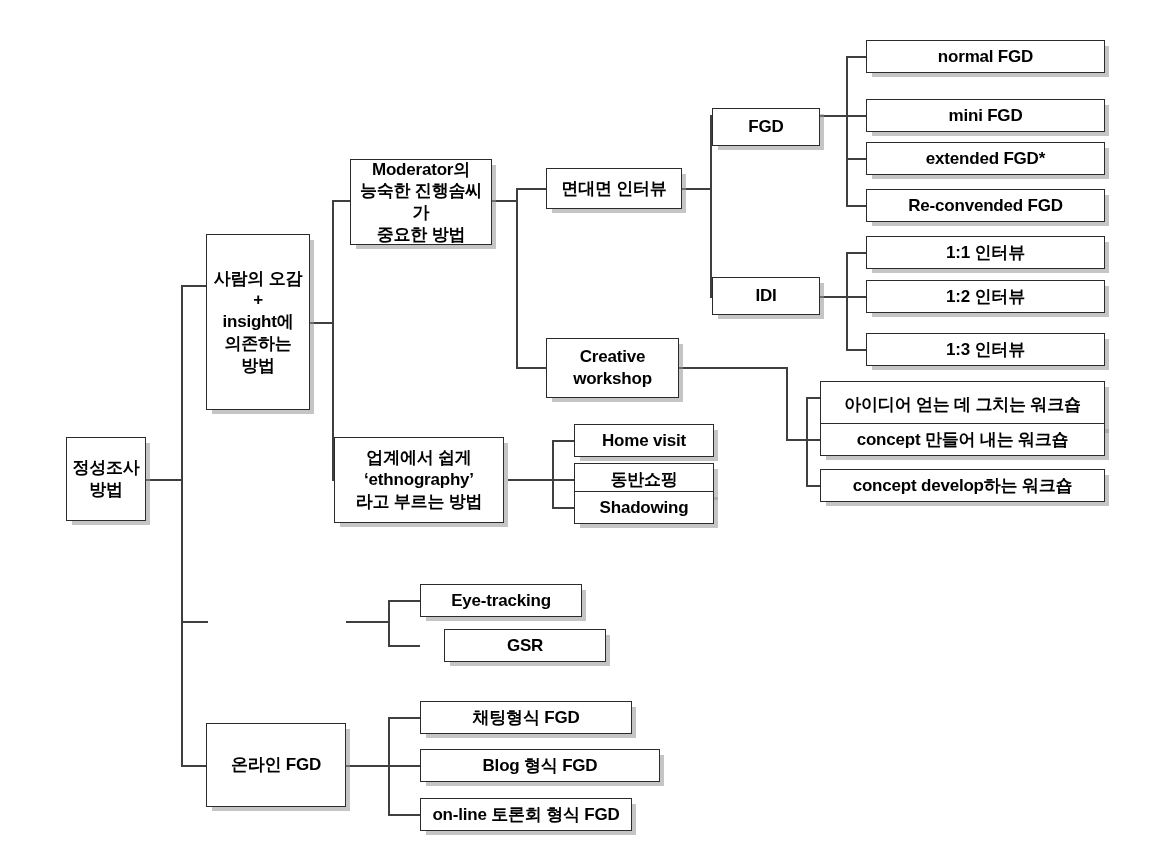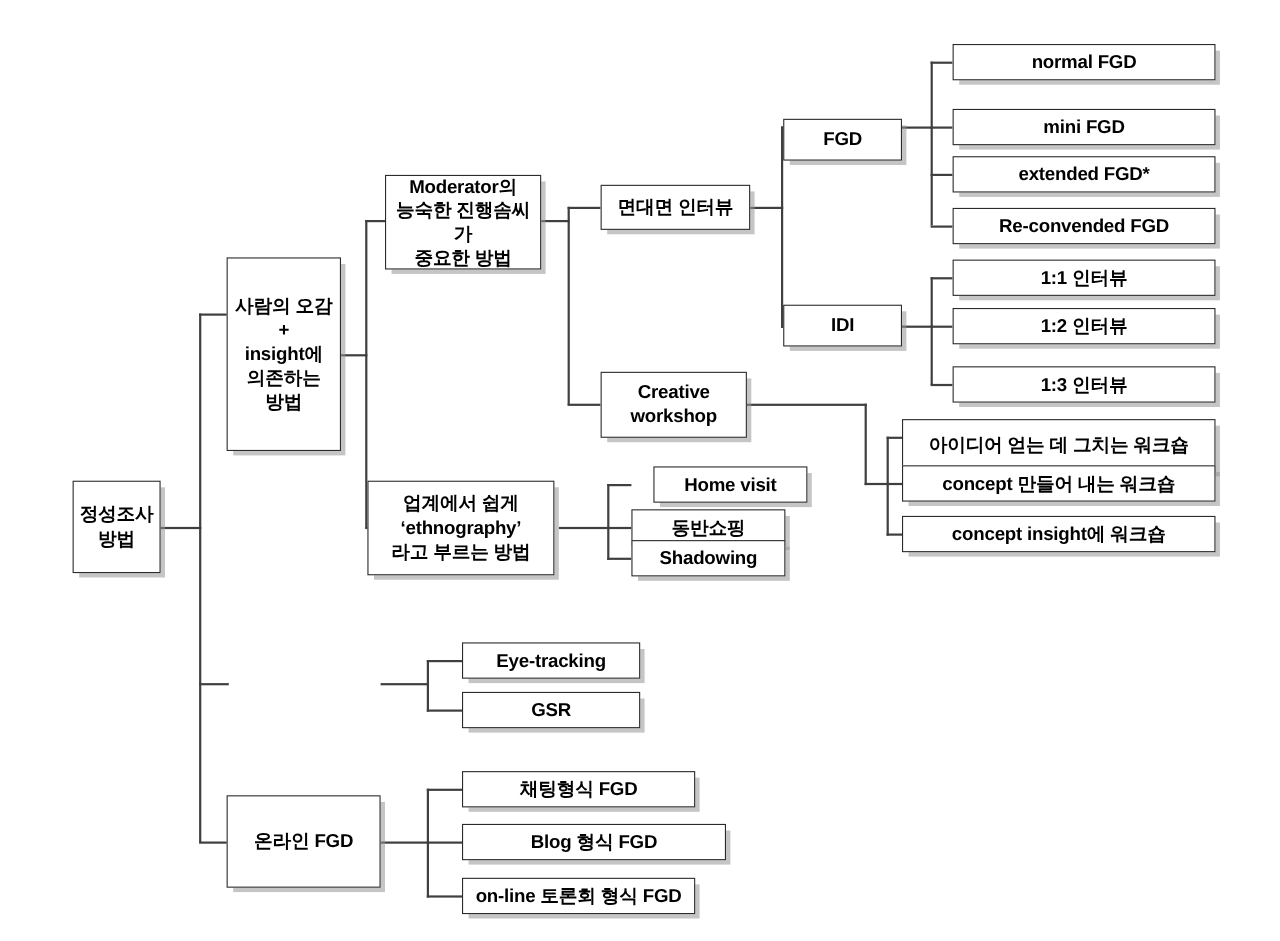--- a/index.html
+++ b/index.html
@@ -191,37 +191,37 @@
     <span class="txt">1:3 인터뷰</span>
   </div>
 
   <div class="node lvl-leaf" style="left:820px; top:381px; width:285px; height:48px;">
     <span class="txt">아이디어 얻는 데 그치는 워크숍</span>
   </div>
   <div class="node lvl-leaf" style="left:820px; top:423px; width:285px; height:33px;">
     <span class="txt">concept 만들어 내는 워크숍</span>
   </div>
   <div class="node lvl-leaf" style="left:820px; top:469px; width:285px; height:33px;">
-    <span class="txt">concept insight에 워크숍</span>
-  </div>
-
-  <div class="node lvl-leaf" style="left:574px; top:424px; width:140px; height:33px;margin-left:20px;">
+    <span class="txt">concept develop하는 워크숍</span>
+  </div>
+
+  <div class="node lvl-leaf" style="left:574px; top:424px; width:140px; height:33px;">
     <span class="txt">Home visit</span>
   </div>
   <div class="node lvl-leaf" style="left:574px; top:463px; width:140px; height:33px;">
     <span class="txt">동반쇼핑</span>
   </div>
   <div class="node lvl-leaf" style="left:574px; top:491px; width:140px; height:33px;">
     <span class="txt">Shadowing</span>
   </div>
 
   <div class="node lvl-leaf" style="left:420px; top:584px; width:162px; height:33px;">
     <span class="txt">Eye-tracking</span>
   </div>
-  <div class="node lvl-leaf" style="left:420px; top:629px; width:162px; height:33px;">
+  <div class="node lvl-leaf" style="left:444px; top:629px; width:162px; height:33px;">
     <span class="txt">GSR</span>
   </div>
 
   <div class="node lvl-leaf" style="left:420px; top:701px; width:212px; height:33px;">
     <span class="txt">채팅형식 FGD</span>
   </div>
   <div class="node lvl-leaf" style="left:420px; top:749px; width:240px; height:33px;">
     <span class="txt">Blog 형식 FGD</span>
   </div>
   <div class="node lvl-leaf" style="left:420px; top:798px; width:212px; height:33px;">

